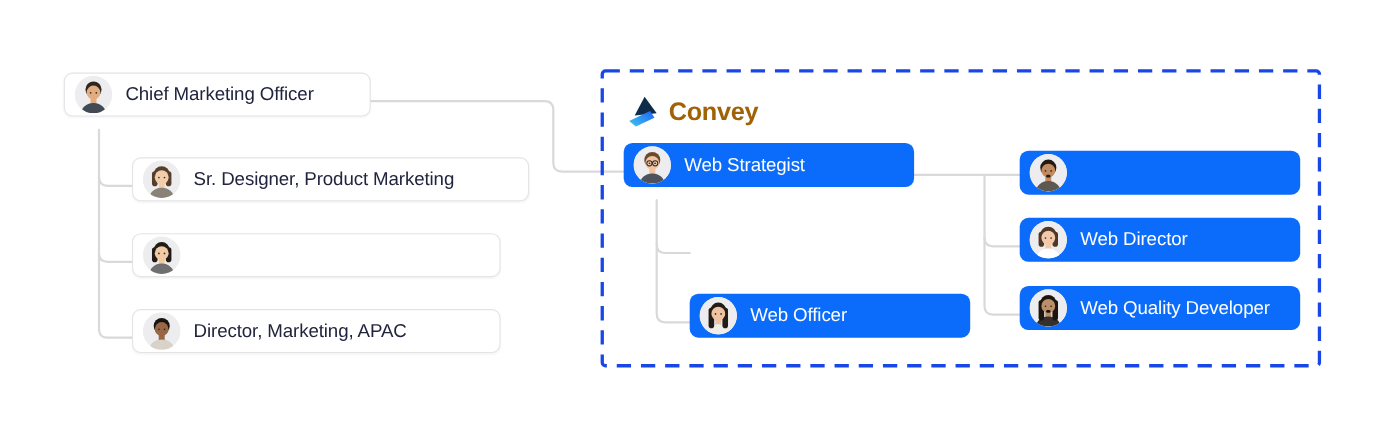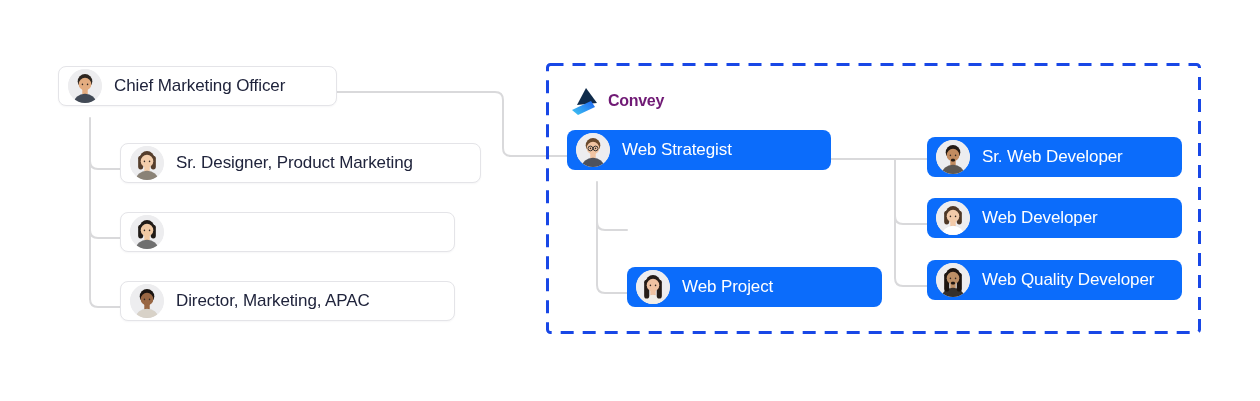--- a/index.html
+++ b/index.html
@@ -40,21 +40,21 @@
     display:block;
   }
   .avatar svg{display:block;width:100%;height:100%;}
   .logo{
     position:absolute;left:570px;top:85px;
     display:flex;align-items:center;gap:8px;
     height:32px;
   }
   .logo .mark{width:30px;height:30px;display:block;}
   .logo .wordmark{
-    font-size:16px;font-weight:700;color:#701a75;letter-spacing:-0.3px;
+    font-size:23px;font-weight:700;color:#a16207;letter-spacing:-0.3px;
   }
 </style>
 </head>
 <body>
 
 <div class="canvas">
 
   <svg class="layer" viewBox="0 0 1260 401">
     <g fill="none" stroke="#D9D9DB" stroke-width="2" stroke-linecap="round">
 
@@ -174,52 +174,51 @@
           <rect x="16.8" y="21" width="6.4" height="9" fill="#EFC2A2"></rect>
           <path d="M7 40 a13 11 0 0 1 26 0 z" fill="#F1EDE7" stroke="#00000012" stroke-width="0.5"></path>
           <rect x="9.6" y="11.5" width="6" height="22" rx="3" fill="#251C17"></rect>
           <rect x="24.4" y="11.5" width="6" height="22" rx="3" fill="#251C17"></rect>
           <circle cx="20" cy="14.6" r="8.6" fill="#251C17"></circle>
           <circle cx="20" cy="17.8" r="7.4" fill="#EFC2A2"></circle>
           <circle cx="17" cy="18.1" r="0.9" fill="#342A24"></circle>
           <circle cx="23" cy="18.1" r="0.9" fill="#342A24"></circle>
         </svg>
       </span>
-    <span class="title">Web Project</span>
+    <span class="title">Web Officer</span>
   </div>
   <div class="card blue" style="left:927px;top:137px;width:255px">
     <span class="avatar">
         <svg viewBox="0 0 40 40">
           <circle cx="20" cy="20" r="20" fill="#EDEDEF"></circle>
           <rect x="16.8" y="21" width="6.4" height="9" fill="#C28C60"></rect>
           <path d="M7 40 a13 11 0 0 1 26 0 z" fill="#5E5852" stroke="#00000012" stroke-width="0.5"></path>
           <circle cx="20" cy="14.6" r="8.6" fill="#231A13"></circle>
           <circle cx="20" cy="17.8" r="7.4" fill="#C28C60"></circle>
           <circle cx="17" cy="18.1" r="0.9" fill="#342A24"></circle>
           <circle cx="23" cy="18.1" r="0.9" fill="#342A24"></circle>
           <rect x="17.7" y="22.2" width="4.6" height="3" rx="1.4" fill="#231A13"></rect>
         </svg>
       </span>
-    <span class="title">Sr. Web Developer</span>
   </div>
   <div class="card blue" style="left:927px;top:198px;width:255px">
     <span class="avatar">
         <svg viewBox="0 0 40 40">
           <circle cx="20" cy="20" r="20" fill="#EDEDEF"></circle>
           <rect x="16.8" y="21" width="6.4" height="9" fill="#F2CAA9"></rect>
           <path d="M7 40 a13 11 0 0 1 26 0 z" fill="#FFFFFF" stroke="#00000012" stroke-width="0.5"></path>
           <rect x="9.6" y="11.5" width="6" height="16" rx="3" fill="#4E3827"></rect>
           <rect x="24.4" y="11.5" width="6" height="16" rx="3" fill="#4E3827"></rect>
           <circle cx="20" cy="14.6" r="8.6" fill="#4E3827"></circle>
           <circle cx="20" cy="17.8" r="7.4" fill="#F2CAA9"></circle>
           <circle cx="17" cy="18.1" r="0.9" fill="#342A24"></circle>
           <circle cx="23" cy="18.1" r="0.9" fill="#342A24"></circle>
         </svg>
       </span>
-    <span class="title">Web Developer</span>
+    <span class="title">Web Director</span>
   </div>
   <div class="card blue" style="left:927px;top:260px;width:255px">
     <span class="avatar">
         <svg viewBox="0 0 40 40">
           <circle cx="20" cy="20" r="20" fill="#EDEDEF"></circle>
           <rect x="16.8" y="21" width="6.4" height="9" fill="#BC8F66"></rect>
           <path d="M7 40 a13 11 0 0 1 26 0 z" fill="#35302C" stroke="#00000012" stroke-width="0.5"></path>
           <rect x="9.6" y="11.5" width="6" height="22" rx="3" fill="#1D1510"></rect>
           <rect x="24.4" y="11.5" width="6" height="22" rx="3" fill="#1D1510"></rect>
           <circle cx="20" cy="14.6" r="8.6" fill="#1D1510"></circle>

